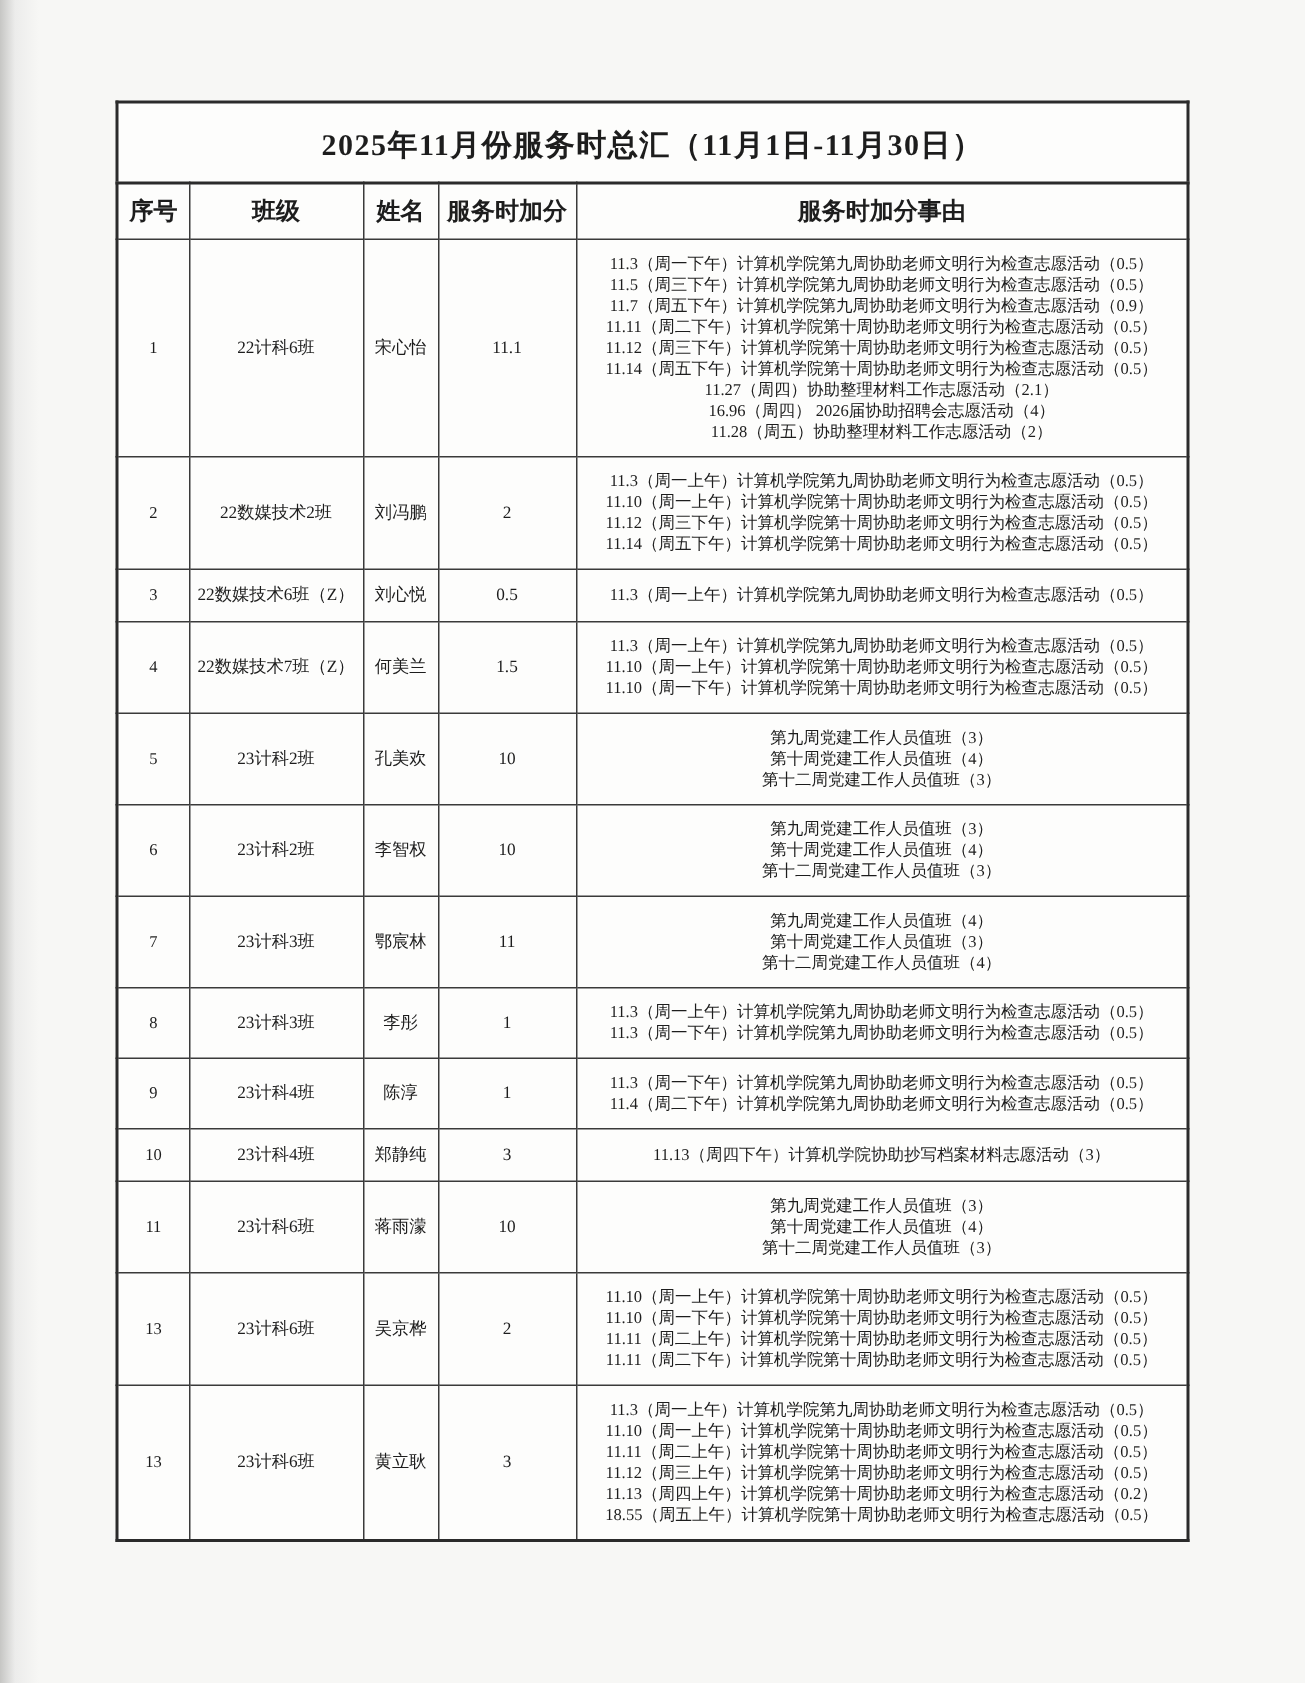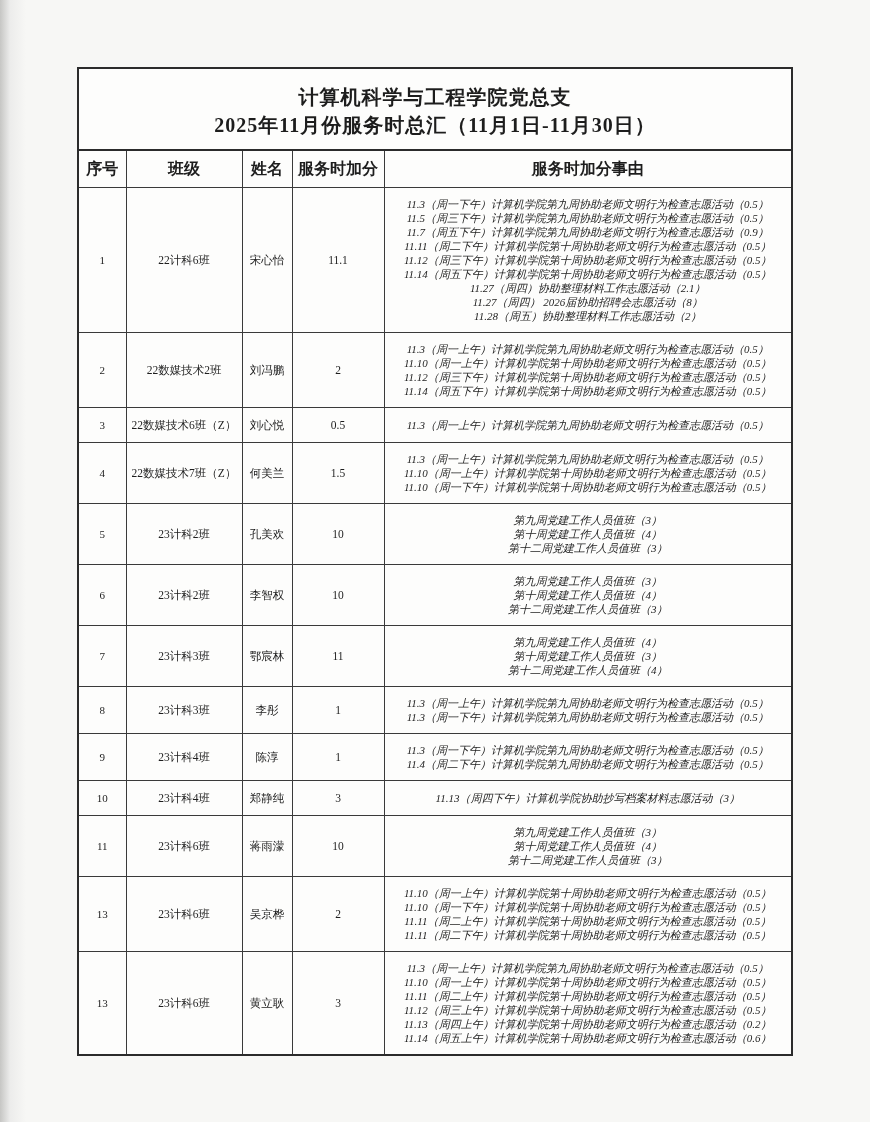--- a/index.html
+++ b/index.html
@@ -53,37 +53,35 @@
   }
   .doc-table td {
     font-size: 11.5px;
     text-align: center;
     vertical-align: middle;
     padding: 10px 4px;
     line-height: 14px;
   }
   .doc-table td.reasons-cell {
     padding: 9px 19px;
-    font-style: italic;
   }
   .reason-line {
     font-size: 11px;
     line-height: 14px;
     white-space: nowrap;
   }
   tr[data-name="table-row"] td:first-child {
     font-size: 11px;
   }
 </style>
 </head>
 <body data-name="photographed-document-page">
 
 <table class="doc-table" data-name="service-hours-table">
   <caption class="title-block" data-name="document-title">
-    <div class="title-line" data-name="title-line-1">计算机科学与工程学院党总支</div>
     <div class="title-line" data-name="title-line-2">2025年11月份服务时总汇（11月1日-11月30日）</div>
   </caption>
   <colgroup>
     <col style="width:48px">
     <col style="width:116px">
     <col style="width:50px">
     <col style="width:92px">
     <col style="width:408px">
   </colgroup>
   <thead>
@@ -102,21 +100,21 @@
         <td data-name="name-cell">宋心怡</td>
         <td data-name="points-cell">11.1</td>
         <td class="reasons-cell" data-name="reasons-cell">
           <div class="reason-line" data-name="reason-line">11.3（周一下午）计算机学院第九周协助老师文明行为检查志愿活动（0.5）</div>
           <div class="reason-line" data-name="reason-line">11.5（周三下午）计算机学院第九周协助老师文明行为检查志愿活动（0.5）</div>
           <div class="reason-line" data-name="reason-line">11.7（周五下午）计算机学院第九周协助老师文明行为检查志愿活动（0.9）</div>
           <div class="reason-line" data-name="reason-line">11.11（周二下午）计算机学院第十周协助老师文明行为检查志愿活动（0.5）</div>
           <div class="reason-line" data-name="reason-line">11.12（周三下午）计算机学院第十周协助老师文明行为检查志愿活动（0.5）</div>
           <div class="reason-line" data-name="reason-line">11.14（周五下午）计算机学院第十周协助老师文明行为检查志愿活动（0.5）</div>
           <div class="reason-line" data-name="reason-line">11.27（周四）协助整理材料工作志愿活动（2.1）</div>
-          <div class="reason-line" data-name="reason-line">11.27（周四） 2026届协助招聘会志愿活动（8）</div>
+          <div class="reason-line" data-name="reason-line">16.96（周四） 2026届协助招聘会志愿活动（4）</div>
           <div class="reason-line" data-name="reason-line">11.28（周五）协助整理材料工作志愿活动（2）</div>
         </td>
       </tr>
       <tr data-name="table-row">
         <td data-name="serial-number-cell">2</td>
         <td data-name="class-cell">22数媒技术2班</td>
         <td data-name="name-cell">刘冯鹏</td>
         <td data-name="points-cell">2</td>
         <td class="reasons-cell" data-name="reasons-cell">
           <div class="reason-line" data-name="reason-line">11.3（周一上午）计算机学院第九周协助老师文明行为检查志愿活动（0.5）</div>
@@ -234,17 +232,17 @@
         <td data-name="serial-number-cell">13</td>
         <td data-name="class-cell">23计科6班</td>
         <td data-name="name-cell">黄立耿</td>
         <td data-name="points-cell">3</td>
         <td class="reasons-cell" data-name="reasons-cell">
           <div class="reason-line" data-name="reason-line">11.3（周一上午）计算机学院第九周协助老师文明行为检查志愿活动（0.5）</div>
           <div class="reason-line" data-name="reason-line">11.10（周一上午）计算机学院第十周协助老师文明行为检查志愿活动（0.5）</div>
           <div class="reason-line" data-name="reason-line">11.11（周二上午）计算机学院第十周协助老师文明行为检查志愿活动（0.5）</div>
           <div class="reason-line" data-name="reason-line">11.12（周三上午）计算机学院第十周协助老师文明行为检查志愿活动（0.5）</div>
           <div class="reason-line" data-name="reason-line">11.13（周四上午）计算机学院第十周协助老师文明行为检查志愿活动（0.2）</div>
-          <div class="reason-line" data-name="reason-line">11.14（周五上午）计算机学院第十周协助老师文明行为检查志愿活动（0.6）</div>
+          <div class="reason-line" data-name="reason-line">18.55（周五上午）计算机学院第十周协助老师文明行为检查志愿活动（0.5）</div>
         </td>
       </tr>
     </tbody>
 </table>
 
 </body></html>

